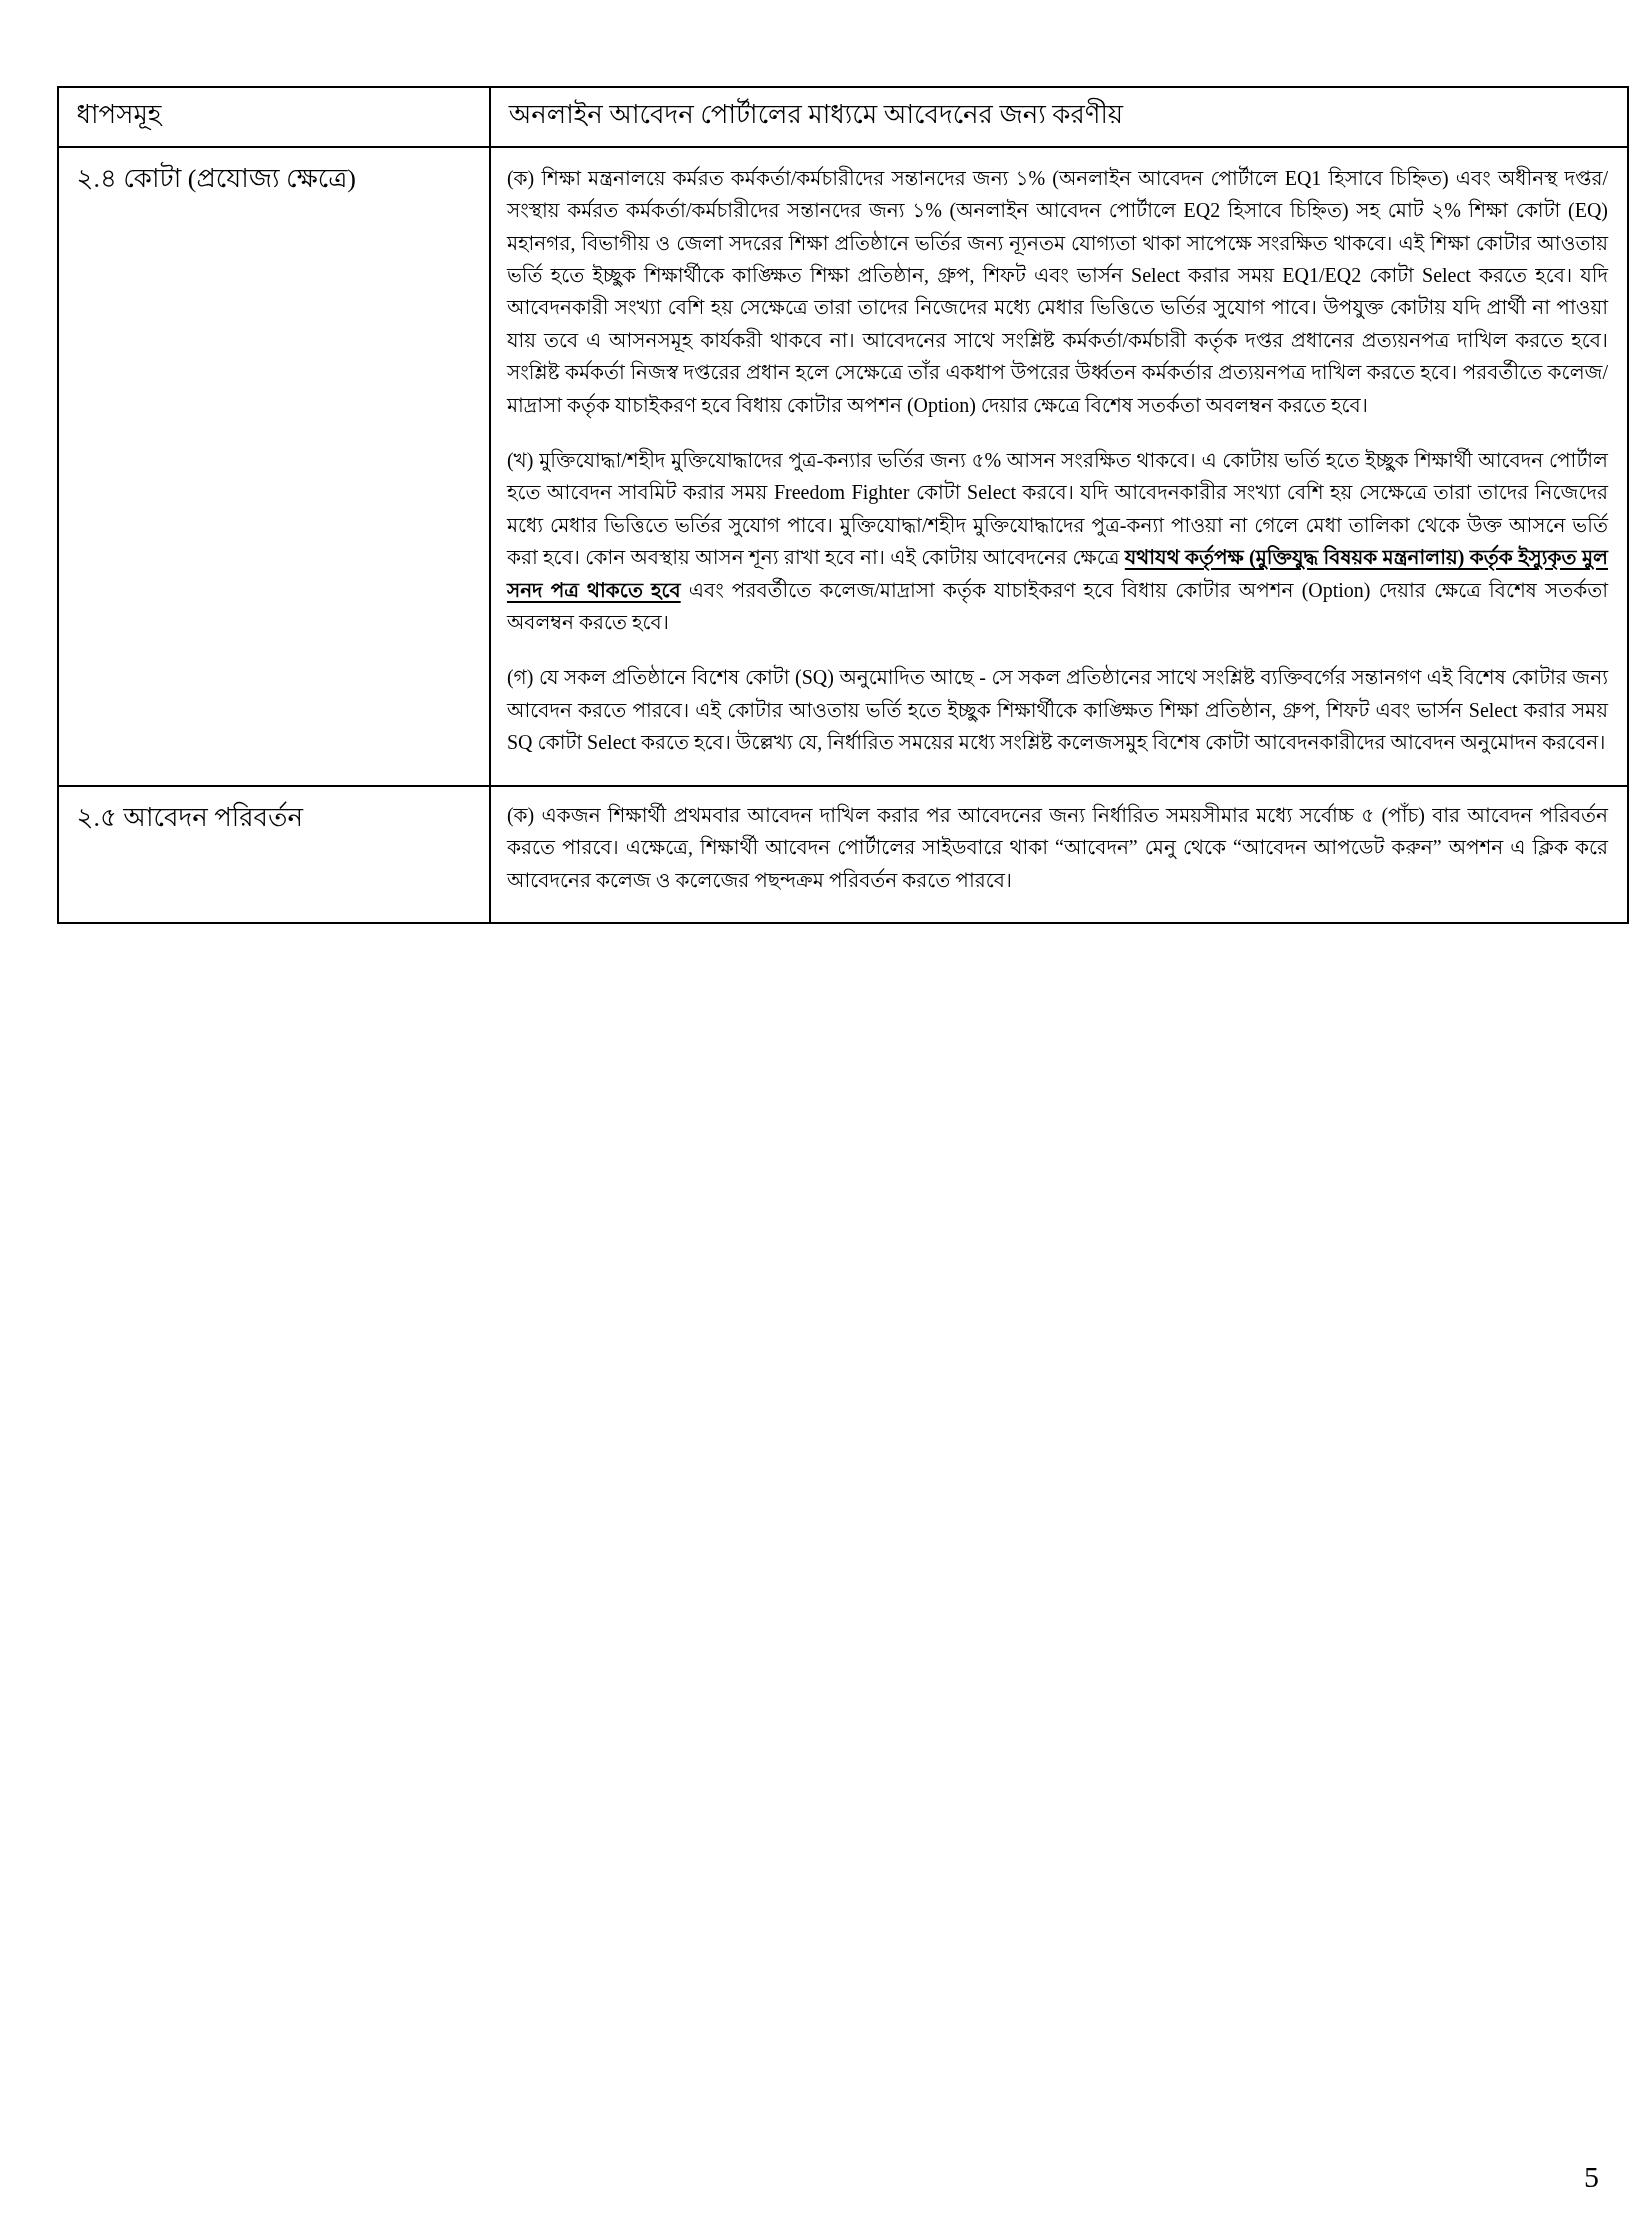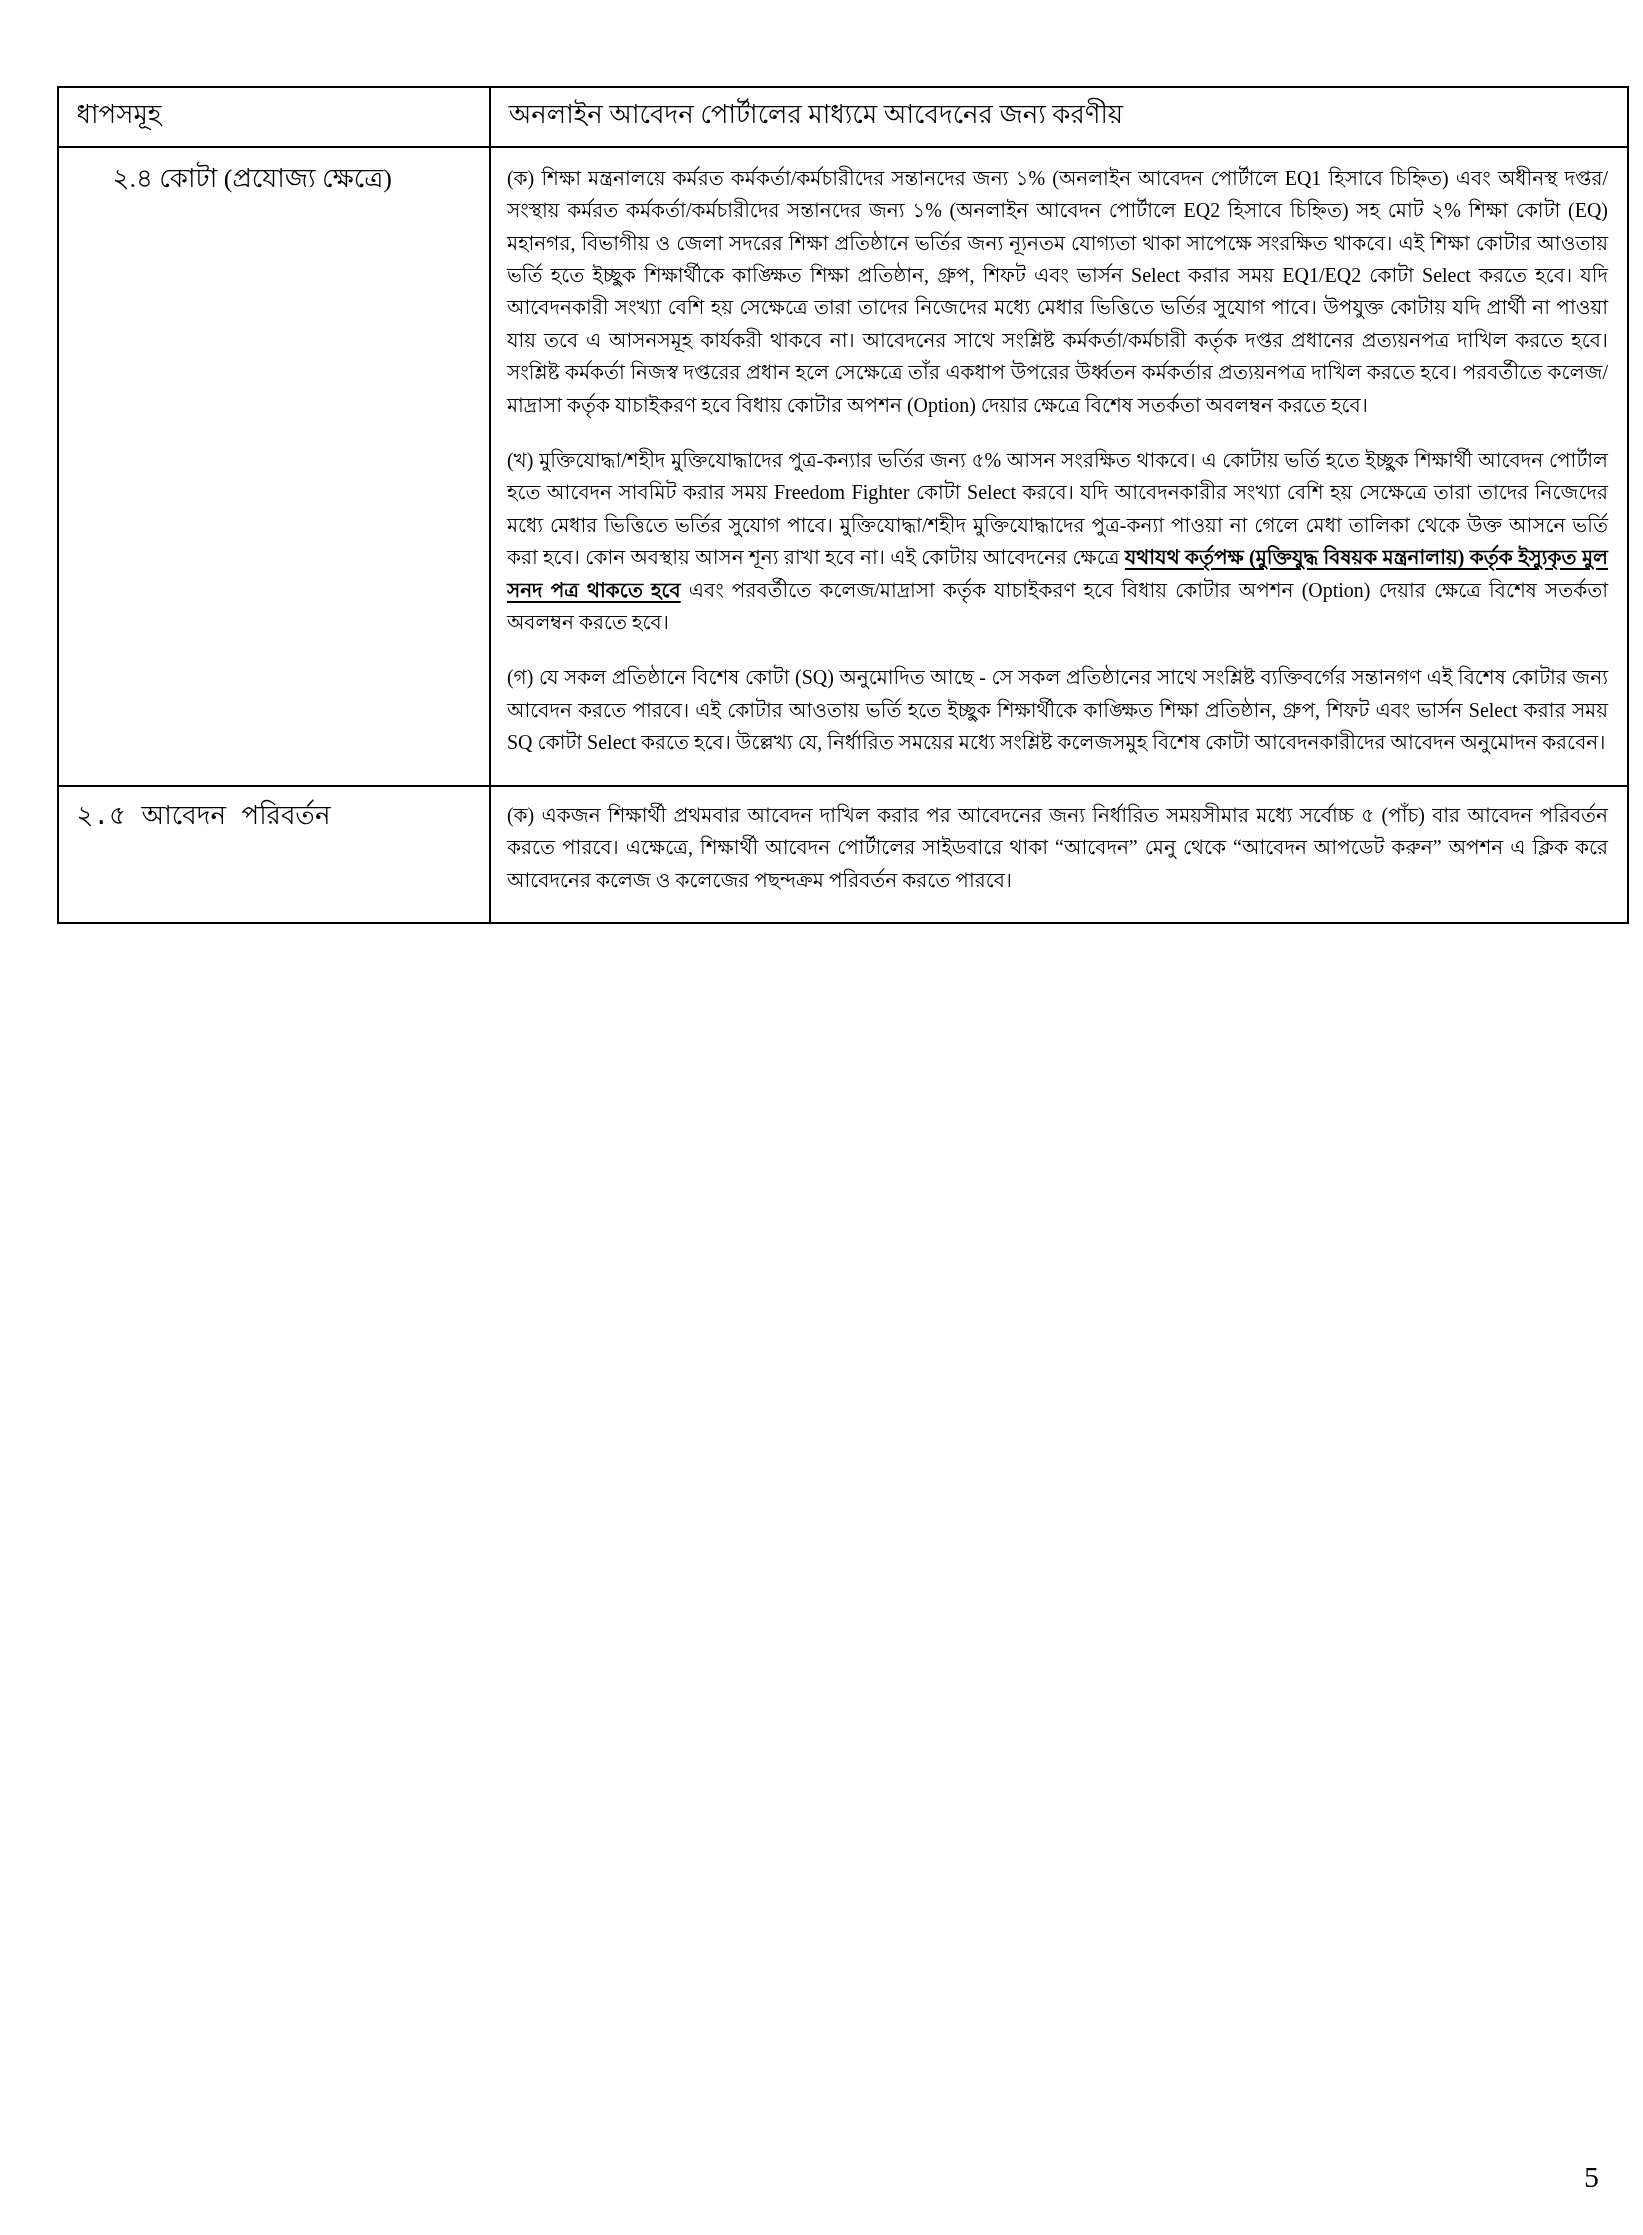--- a/index.html
+++ b/index.html
@@ -74,22 +74,22 @@
 
   .bold-underline {
     font-weight: bold;
     text-decoration: underline;
     text-underline-offset: 3.5px;
   }
 
   .row-a .cell-pad-body { padding-top: 14px; padding-bottom: 26px; }
   .row-b .cell-pad-body { padding-top: 12.2px; padding-bottom: 26px; }
 
-  .row-a .cell-pad-step { padding-top: 14px; margin-left: 36px; }
-  .row-b .cell-pad-step { padding-top: 14px; font-family: Liberation Mono, monospace; }
+  .row-a .cell-pad-step { padding-top: 14px; }
+  .row-b .cell-pad-step { padding-top: 14px; }
 
   .page-number {
     position: absolute;
     right: 45px;
     top: 2162px;
     font-size: 30px;
     line-height: 1;
     font-family: "Liberation Serif", "DejaVu Serif", serif;
   }
 

